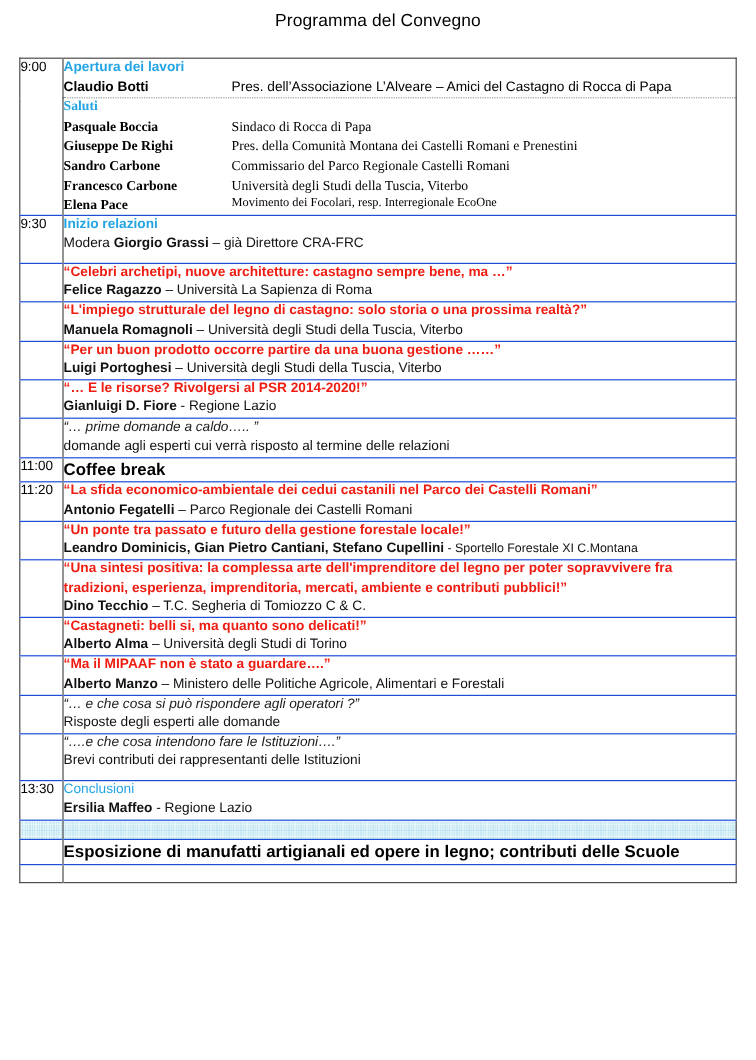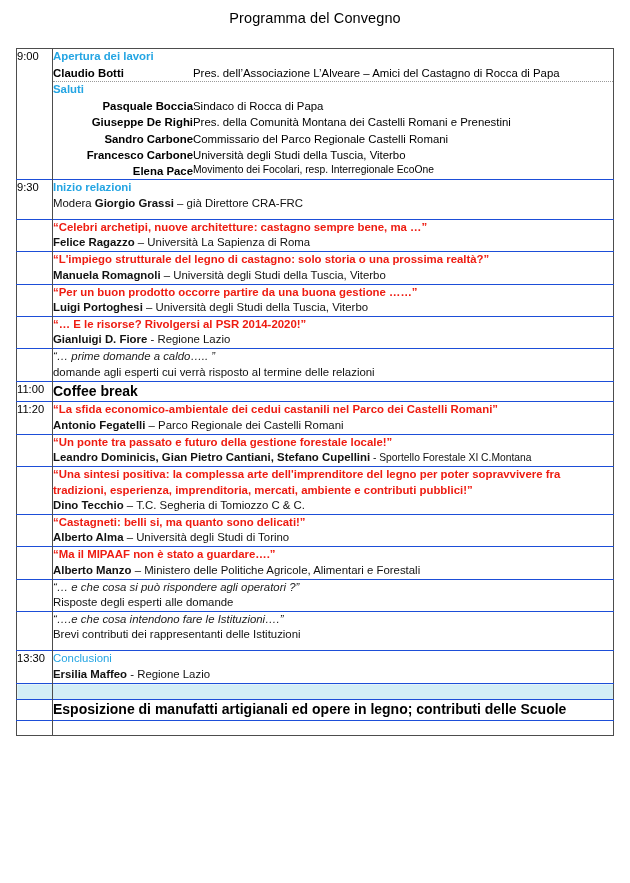--- a/index.html
+++ b/index.html
@@ -66,21 +66,21 @@
     white-space: nowrap;
     text-align: left;
   }
 
   td.body {
     padding: 2px 5px 3px 7px;
   }
 
   
   tr.sep-solid > td { border-top: 1px solid #1d4ed8; }
-  tr.sep-dotted > td.body { border-top: 1px dotted #9a9a9a; }
+  tr.sep-dotted > td.body { border-top: 1px dotted #9a9a9a; font-family: Liberation Serif, serif; }
   tr.sep-none > td { border-top: 0; }
 
   .hdr {
     color: #24a5e3;
     font-weight: 700;
     font-size: 11.4px;
     line-height: 1.4;
   }
   .hdr.light {
     font-weight: 400;
@@ -132,21 +132,20 @@
   
   .roster-row {
     display: flex;
     font-size: 11.4px;
     line-height: 1.42;
   }
   .roster-row .rname {
     font-weight: 700;
     width: 140px;
     flex: 0 0 140px;
-    text-align: right;
   }
   .roster-row .rrole {
     font-weight: 400;
   }
   .roster-row .rrole-small {
     font-weight: 400;
     font-size: 10.3px;
   }
 
   .opening-row {

